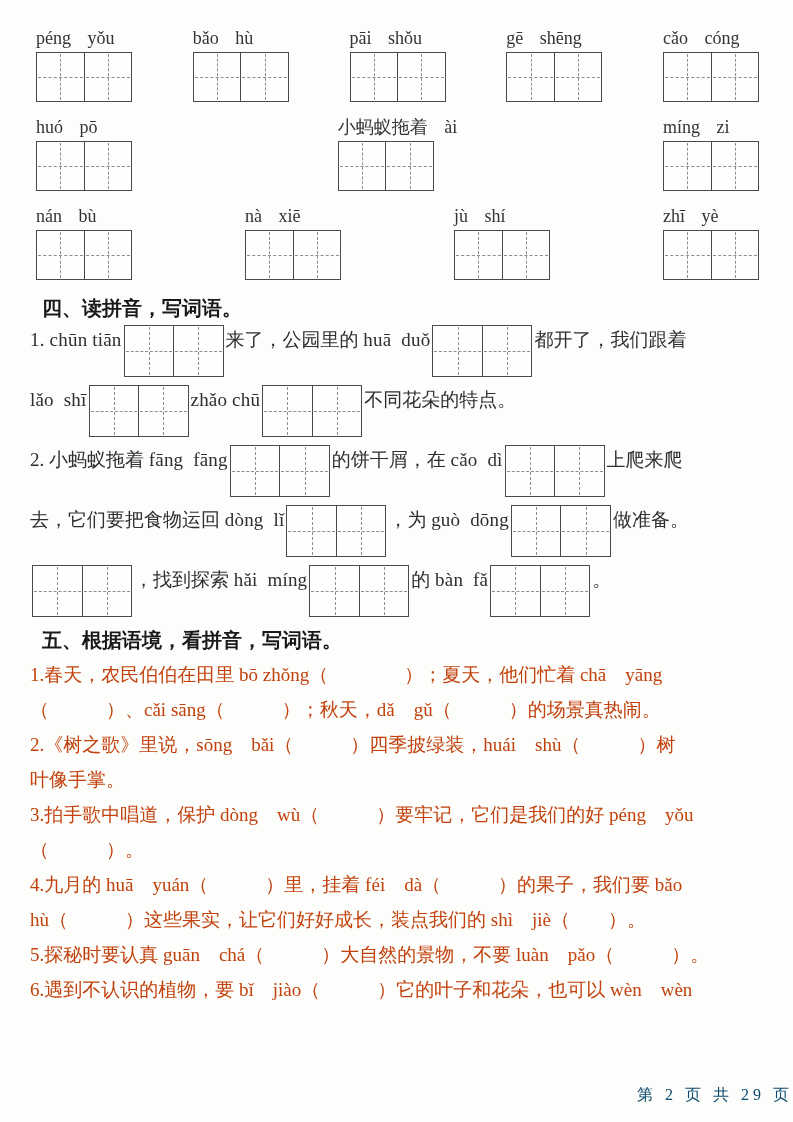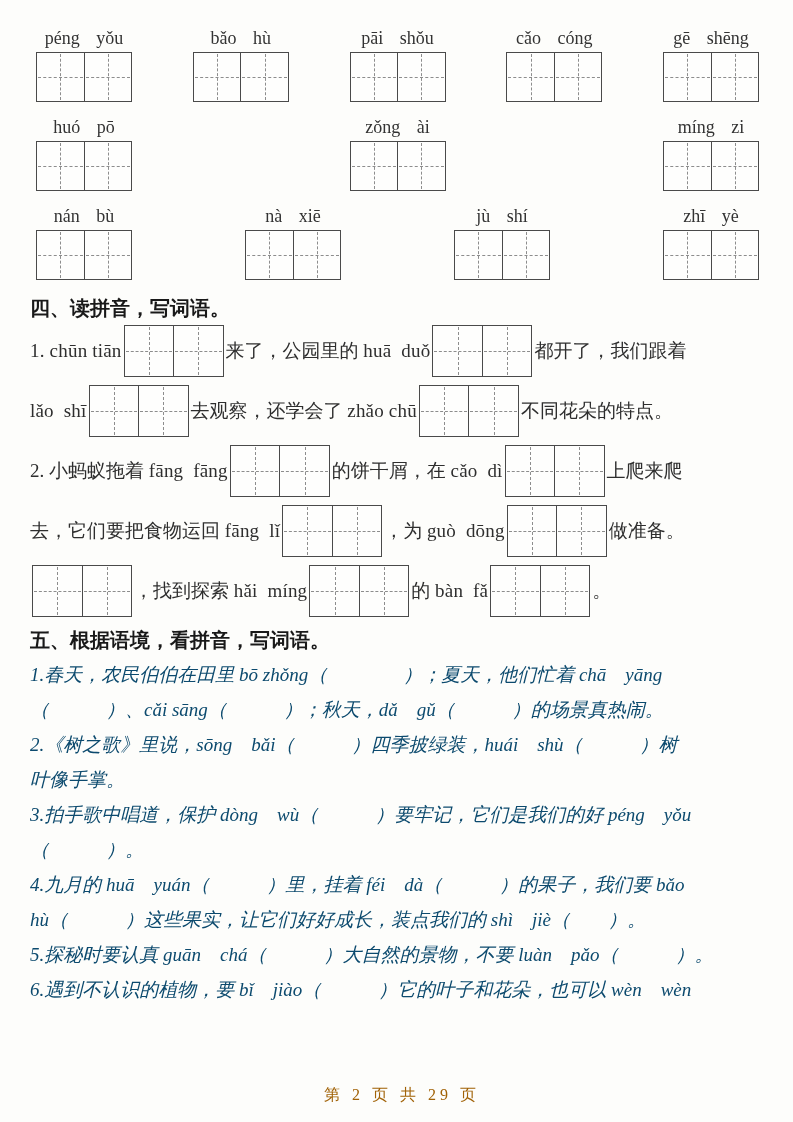--- a/index.html
+++ b/index.html
@@ -10,21 +10,21 @@
     font-family:"Liberation Serif","DejaVu Serif",serif;
     position:relative;
     box-sizing:border-box;
     overflow:hidden;
   }
   .page{padding:26px 28px 0 30px;box-sizing:border-box;}
 
   
   .pinyin-rows{margin-bottom:6px;}
   .pinyin-row{display:flex;justify-content:space-between;margin-bottom:13px;padding:0 6px;}
-  .word-unit{display:flex;flex-direction:column;align-items:center;}
+  .word-unit{display:flex;flex-direction:column;}
   .pinyin-label{
     font-size:18px;line-height:24px;color:#333;
     white-space:pre;word-spacing:12px;margin-bottom:2px;
   }
 
   
   .wgrid{
     display:flex;width:96px;height:50px;
     border:1.7px solid #4a4a4a;background:#fefefd;
     box-sizing:border-box;flex:none;
@@ -37,46 +37,45 @@
     border-left:1.3px dashed #8d8d8d;
   }
   .wcell::after{
     content:'';position:absolute;top:50%;left:1px;right:1px;
     border-top:1.3px dashed #8d8d8d;
   }
 
   
   .sec-title{
     font-size:20px;font-weight:bold;color:#191919;
-    margin:4px 0 2px 0;line-height:30px;
+    margin:4px 0 2px 12px;line-height:30px;
   }
 
   
   .s4-line{
-    display:flex;align-items:center;flex-wrap:nowrap;
+    display:flex;align-items:flex-start;flex-wrap:nowrap;
     margin-bottom:8px;
   }
   .s4-line span{
     font-size:19px;line-height:30px;white-space:pre;
     padding-bottom:1px;color:#2e2e2e;
   }
   .s4-line span.py{letter-spacing:.2px;}
   .s4-line .wgrid{margin:0 2px;}
 
   
   .s5-item{
-    font-size:19px;line-height:35px;color:#0c4a6e;
+    font-size:19px;line-height:35px;color:#c2410c;
     white-space:pre-wrap;
-    font-style:italic;
   }
 
   
   .footer{
     position:absolute;left:0;right:0;bottom:16px;
-    text-align:center;font-size:16px;color:#a16207;
+    text-align:right;font-size:16px;color:#0c4a6e;
     letter-spacing:4px;
     padding-left:11px;
   }
 </style>
 </head>
 <body>
 
 <div class="page">
 
   <div class="pinyin-rows" id="pinyin-rows">
@@ -96,44 +95,44 @@
           </div>
         </div>
         <div class="word-unit">
           <div class="pinyin-label">pāi shǒu</div>
           <div class="wgrid">
             <div class="wcell"></div>
             <div class="wcell"></div>
           </div>
         </div>
         <div class="word-unit">
+          <div class="pinyin-label">gē shēng</div>
+          <div class="wgrid">
+            <div class="wcell"></div>
+            <div class="wcell"></div>
+          </div>
+        </div>
+        <div class="word-unit">
           <div class="pinyin-label">cǎo cóng</div>
           <div class="wgrid">
             <div class="wcell"></div>
             <div class="wcell"></div>
           </div>
         </div>
-        <div class="word-unit">
-          <div class="pinyin-label">gē shēng</div>
-          <div class="wgrid">
-            <div class="wcell"></div>
-            <div class="wcell"></div>
-          </div>
-        </div>
       </div>
       <div class="pinyin-row">
         <div class="word-unit">
           <div class="pinyin-label">huó pō</div>
           <div class="wgrid">
             <div class="wcell"></div>
             <div class="wcell"></div>
           </div>
         </div>
         <div class="word-unit">
-          <div class="pinyin-label">zǒng ài</div>
+          <div class="pinyin-label">小蚂蚁拖着 ài</div>
           <div class="wgrid">
             <div class="wcell"></div>
             <div class="wcell"></div>
           </div>
         </div>
         <div class="word-unit">
           <div class="pinyin-label">míng zi</div>
           <div class="wgrid">
             <div class="wcell"></div>
             <div class="wcell"></div>
@@ -187,21 +186,20 @@
           <div class="wcell"></div>
         </div>
         <span class="cn">都开了，我们跟着</span>
       </div>
       <div class="s4-line">
         <span class="py">lǎo  shī</span>
         <div class="wgrid lg">
           <div class="wcell"></div>
           <div class="wcell"></div>
         </div>
-        <span class="cn">去观察，还学会了 </span>
         <span class="py">zhǎo chū</span>
         <div class="wgrid lg">
           <div class="wcell"></div>
           <div class="wcell"></div>
         </div>
         <span class="cn">不同花朵的特点。</span>
       </div>
       <div class="s4-line">
         <span class="cn">2. 小蚂蚁拖着 </span>
         <span class="py">fāng  fāng</span>
@@ -212,21 +210,21 @@
         <span class="cn">的饼干屑，在 </span>
         <span class="py">cǎo  dì</span>
         <div class="wgrid lg">
           <div class="wcell"></div>
           <div class="wcell"></div>
         </div>
         <span class="cn">上爬来爬</span>
       </div>
       <div class="s4-line">
         <span class="cn">去，它们要把食物运回 </span>
-        <span class="py">fāng  lǐ</span>
+        <span class="py">dòng  lǐ</span>
         <div class="wgrid lg">
           <div class="wcell"></div>
           <div class="wcell"></div>
         </div>
         <span class="cn">，为 </span>
         <span class="py">guò  dōng</span>
         <div class="wgrid lg">
           <div class="wcell"></div>
           <div class="wcell"></div>
         </div>

